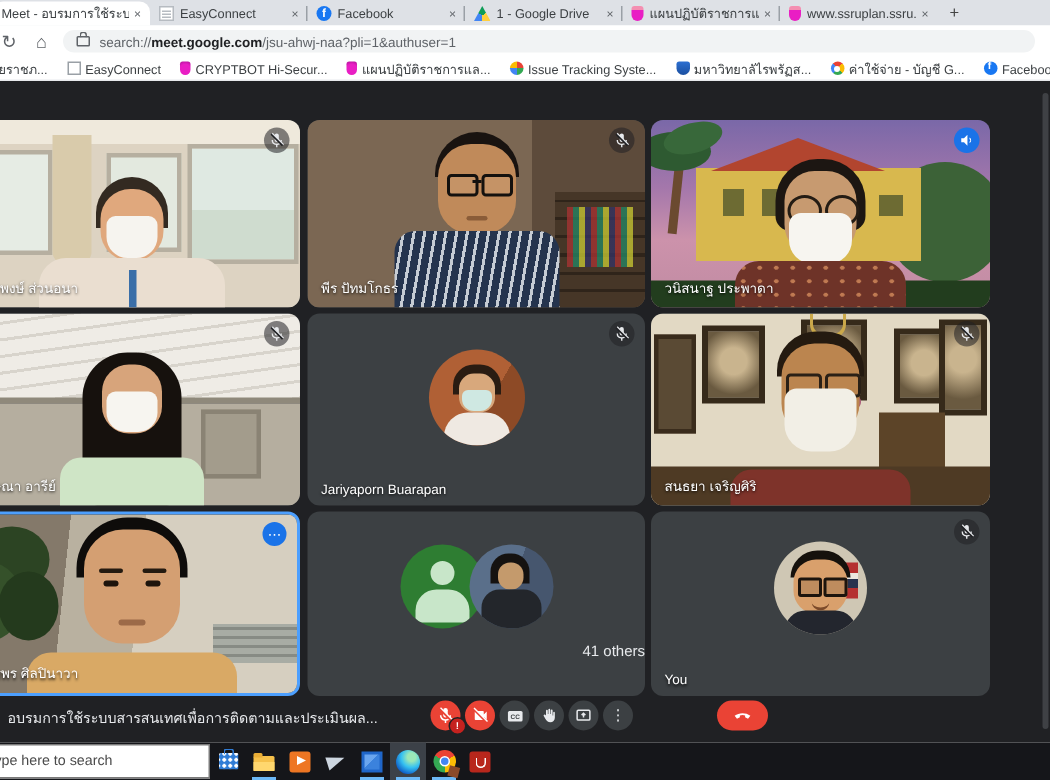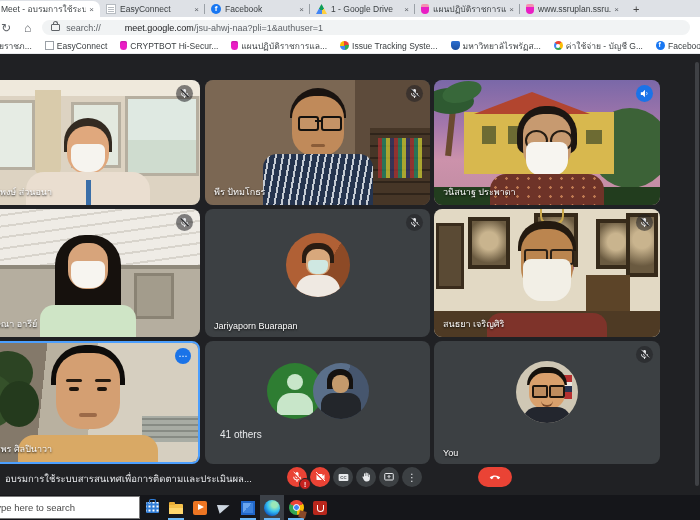--- a/index.html
+++ b/index.html
@@ -24,21 +24,21 @@
   .fav-flask{width:8px;background:linear-gradient(180deg,#f48fb1 0 30%,#e91ec4 30%);border-radius:2px 2px 4px 4px;}
 
   
   .navrow{position:absolute;left:0;top:17px;width:745px;height:21px;background:#fff;display:flex;align-items:center;}
   .nav-ico{color:#5f6368;font-size:12px;line-height:1;}
   .ico-refresh{margin-left:46px;}
   .ico-home{margin-left:13px;}
   .urlbar{flex:1;margin:0 10px 0 11px;height:15px;background:#f1f3f4;border-radius:8px;display:flex;align-items:center;padding:0 9px;font-size:9px;color:#5f6368;white-space:nowrap;overflow:hidden;}
   .lock{width:7px;height:5px;border:1px solid #5f6368;border-radius:1px;position:relative;margin-right:6px;flex:none;}
   .lock::before{content:'';position:absolute;top:-4px;left:1px;width:3px;height:3px;border:1px solid #5f6368;border-bottom:none;border-radius:3px 3px 0 0;}
-  .u-domain{color:#202124;font-weight:normal;padding-left:24px;}
+  .u-domain{color:#202124;font-weight:bold;}
 
   
   .bmrow{position:absolute;left:0;top:38px;width:745px;height:16px;background:#fff;border-bottom:1px solid #e8eaed;display:flex;align-items:center;padding-left:44px;box-sizing:border-box;gap:13px;overflow:hidden;}
   .bm{display:flex;align-items:center;font-size:8.5px;color:#3c4043;white-space:nowrap;flex:none;}
   .bm-ico{width:9px;height:9px;margin-right:3px;flex:none;position:relative;box-sizing:border-box;}
   .ico-docg{background:#fff;border:1px solid #9aa0a6;}
   .ico-pink{background:radial-gradient(circle at 50% 60%,#e91ec4 55%,#ad1495 100%);border-radius:2px 2px 4px 4px;width:7px;}
   .ico-pin{background:conic-gradient(#e94235 0 25%,#34a853 25% 50%,#4285f4 50% 75%,#fbbc04 75%);border-radius:50%;}
   .ico-shield{background:linear-gradient(#2c6fd1,#1b4fa0);border-radius:2px 2px 5px 5px;}
   .ico-g{background:conic-gradient(from -45deg,#ea4335 0 25%,#fbbc04 25% 50%,#34a853 50% 75%,#4285f4 75%);border-radius:50%;}
@@ -159,21 +159,21 @@
   #t7 .badge{width:16px;height:16px;}
 
   
   #t8 .circa{left:50%;margin-left:-51px;top:22px;width:56px;height:56px;border-radius:50%;background:#2e7d32;overflow:hidden;}
   #t8 .shead{left:20px;top:11px;width:16px;height:16px;border-radius:50%;background:#c8e6c9;}
   #t8 .sbody{left:10px;top:30px;width:36px;height:22px;border-radius:14px 14px 0 0;background:#c8e6c9;}
   #t8 .circb{left:50%;margin-left:-5px;top:22px;width:56px;height:56px;border-radius:50%;overflow:hidden;background:linear-gradient(110deg,#5a6f8a 0 50%,#46566e 50%);}
   #t8 .bhair{left:14px;top:6px;width:26px;height:20px;background:#151210;border-radius:12px 12px 0 0;}
   #t8 .bface{left:19px;top:12px;width:17px;height:18px;background:#c49a6c;border-radius:8px;}
   #t8 .bbody{left:8px;top:30px;width:40px;height:26px;background:#23262b;border-radius:12px 12px 0 0;}
-  #t8 .others{position:absolute;left:0;top:88px;width:100%;text-align:left;color:#e8eaed;font-size:10px;padding-left:15px;}
+  #t8 .others{position:absolute;left:0;top:88px;width:100%;text-align:right;color:#e8eaed;font-size:10px;}
 
   
   #t9 .avatar{left:50%;margin-left:-31px;top:20px;width:62px;height:62px;border-radius:50%;overflow:hidden;background:#cfc7b4;}
   #t9 .flag{right:6px;top:14px;width:12px;height:24px;background:linear-gradient(180deg,#b53030 0 28%,#ece8e0 28% 46%,#27324e 46% 72%,#b53030 72%);}
   #t9 .vhair{left:50%;margin-left:-20px;top:6px;width:40px;height:18px;background:#15110c;border-radius:18px 18px 0 0;}
   #t9 .vface{left:50%;margin-left:-18px;top:12px;width:36px;height:36px;background:#d9a06c;border-radius:15px;}
   #t9 .vglassl{left:50%;margin-left:-15px;top:24px;width:12px;height:9px;border:2px solid #1c140d;border-radius:2px;background:rgba(40,30,20,.15);}
   #t9 .vglassr{left:50%;margin-left:2px;top:24px;width:12px;height:9px;border:2px solid #1c140d;border-radius:2px;background:rgba(40,30,20,.15);}
   #t9 .vsmile{left:50%;margin-left:-6px;top:38px;width:12px;height:6px;border-bottom:2px solid #7c4a2a;border-radius:0 0 10px 10px;}
   #t9 .vbody{left:50%;margin-left:-24px;top:46px;width:48px;height:18px;background:#23262e;border-radius:14px 14px 0 0;}

